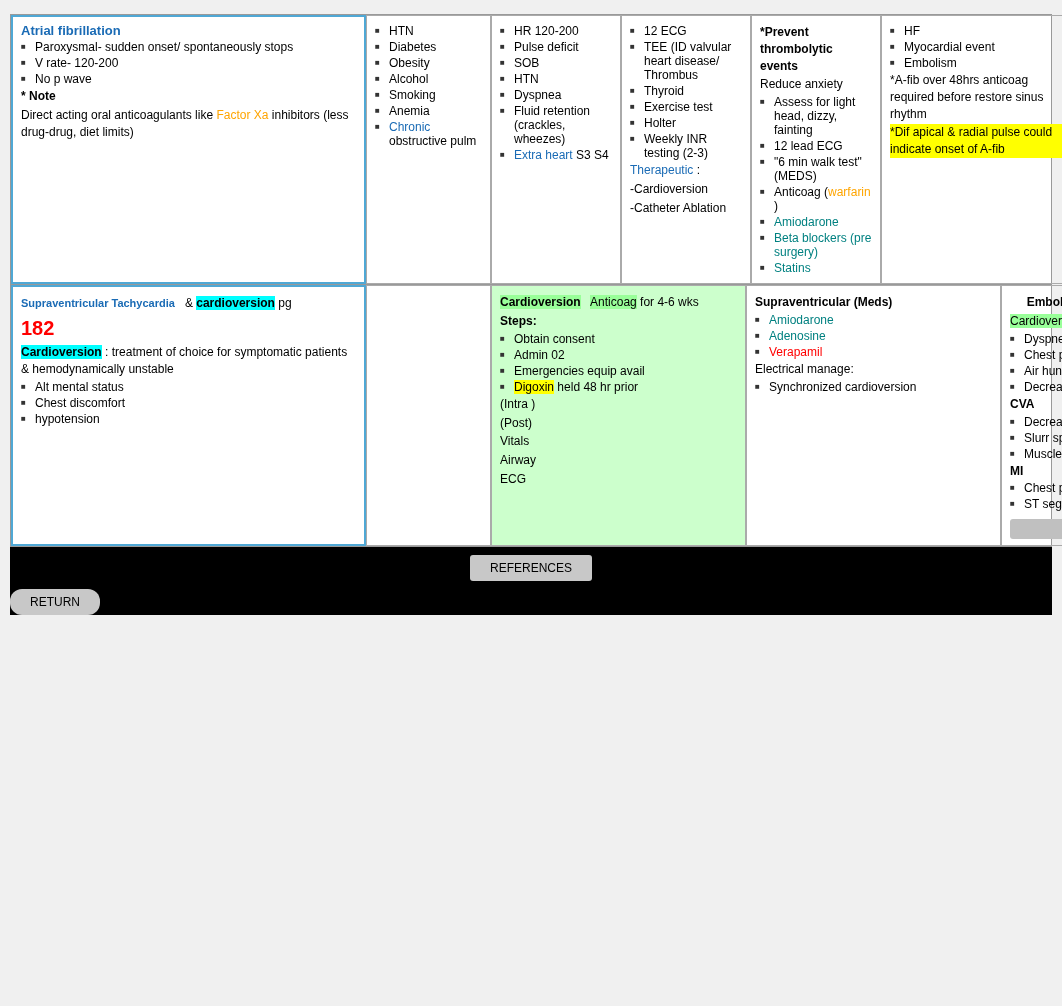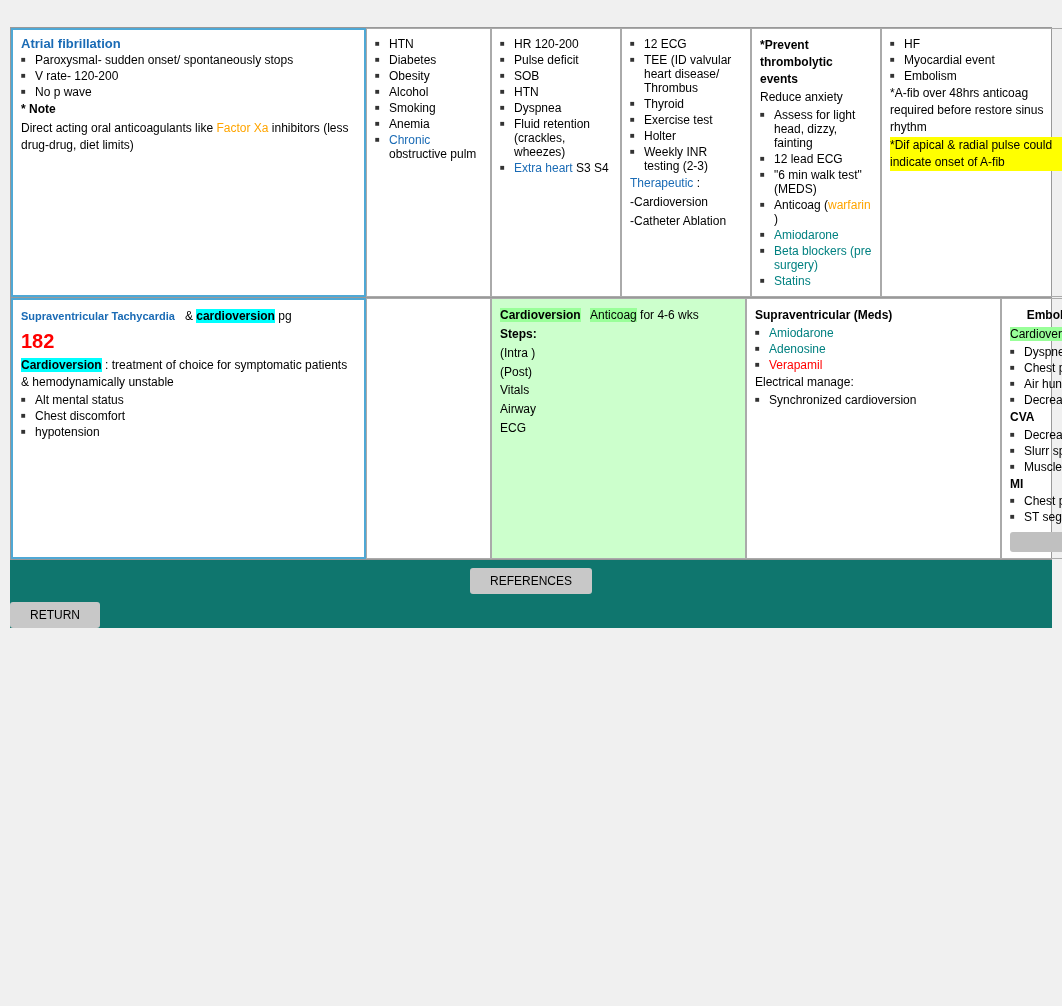--- a/index.html
+++ b/index.html
@@ -3,23 +3,23 @@
   <meta charset="utf-8">
   <style>
     * { box-sizing: border-box; margin: 0; padding: 0; }
     body {
       font-family: Arial, sans-serif;
       font-size: 12px;
       background: #f0f0f0;
       padding: 10px;
     }
     .main-container {
-      background: #0f766e;
+      background: #000000;
       max-width: 1062px;
-      margin: 17px auto;
+      margin: 4px auto;
     }
     .grid-top {
       display: grid;
       grid-template-columns: 355px 125px 130px 130px 130px 195px;
       border: 1px solid #999;
       background: #fff;
     }
     .grid-bottom {
       display: grid;
       grid-template-columns: 355px 125px 255px 255px 195px;
@@ -171,20 +171,29 @@
     <div class="cell"></div>
 
     <div class="cell" style="background:#ccffcc;">
       <p>
         <span style="background:#99ff99; font-weight:bold;">Cardioversion</span>
         &nbsp;
         <span style="background:#99ff99;">Anticoag</span>
         <span> for 4-6 wks</span>
       </p>
       <p><strong>Steps:</strong></p>
+      <ul>
+        <li>Obtain consent</li>
+        <li>Admin 02</li>
+        <li>Emergencies equip avail</li>
+        <li>
+          <span style="background:#ffff00;">Digoxin</span>
+          held 48 hr prior
+        </li>
+      </ul>
       <p>(Intra )</p>
       <p>(Post)</p>
       <p>Vitals</p>
       <p>Airway</p>
       <p>ECG</p>
     </div>
 
     <div class="cell">
       <p><strong>Supraventricular (Meds)</strong></p>
       <ul>
@@ -228,18 +237,18 @@
     </div>
 
   </div>
 
   <div style="display:flex; gap:8px; margin-top: 8px;">
     <div style="background:#c8c8c8; padding:6px 20px; margin: 0 auto; border-radius:3px;">
       <span>REFERENCES</span>
     </div>
   </div>
   <div style="display:flex; margin-top: 8px;">
-    <div style="background:#c8c8c8; padding:6px 20px; border-radius:3px;">
+    <div style="background:#c8c8c8; padding:6px 20px; border-radius:12px;">
       <span>RETURN</span>
     </div>
   </div>
 
 </div>
 
 </body></html>

